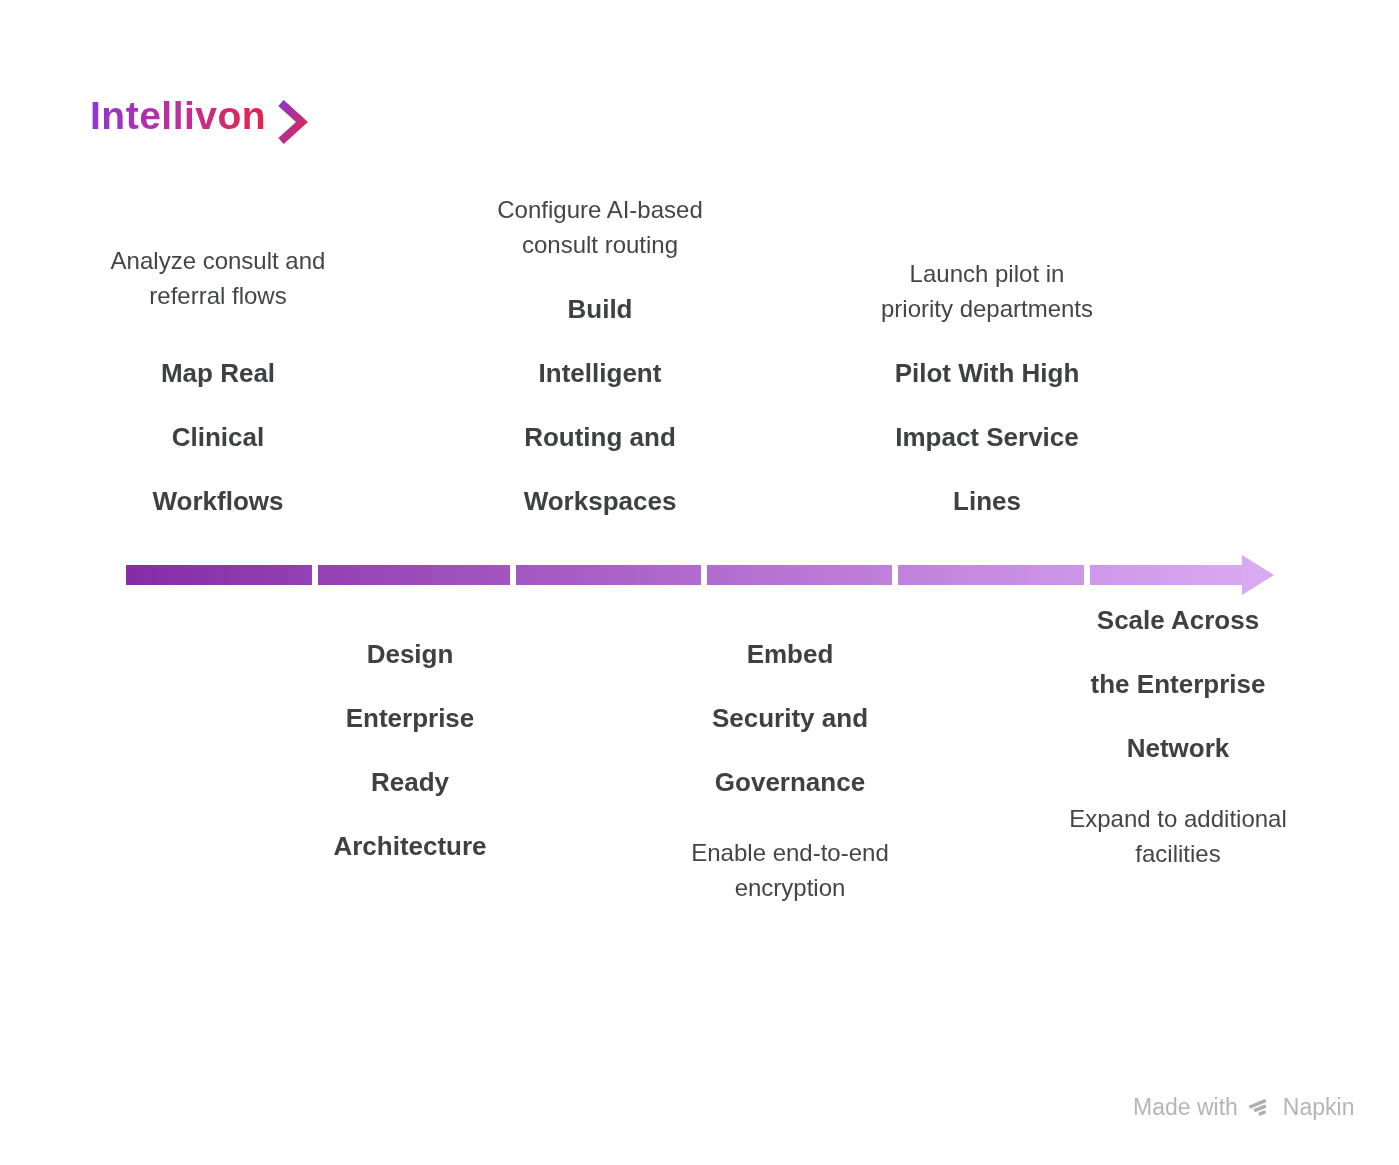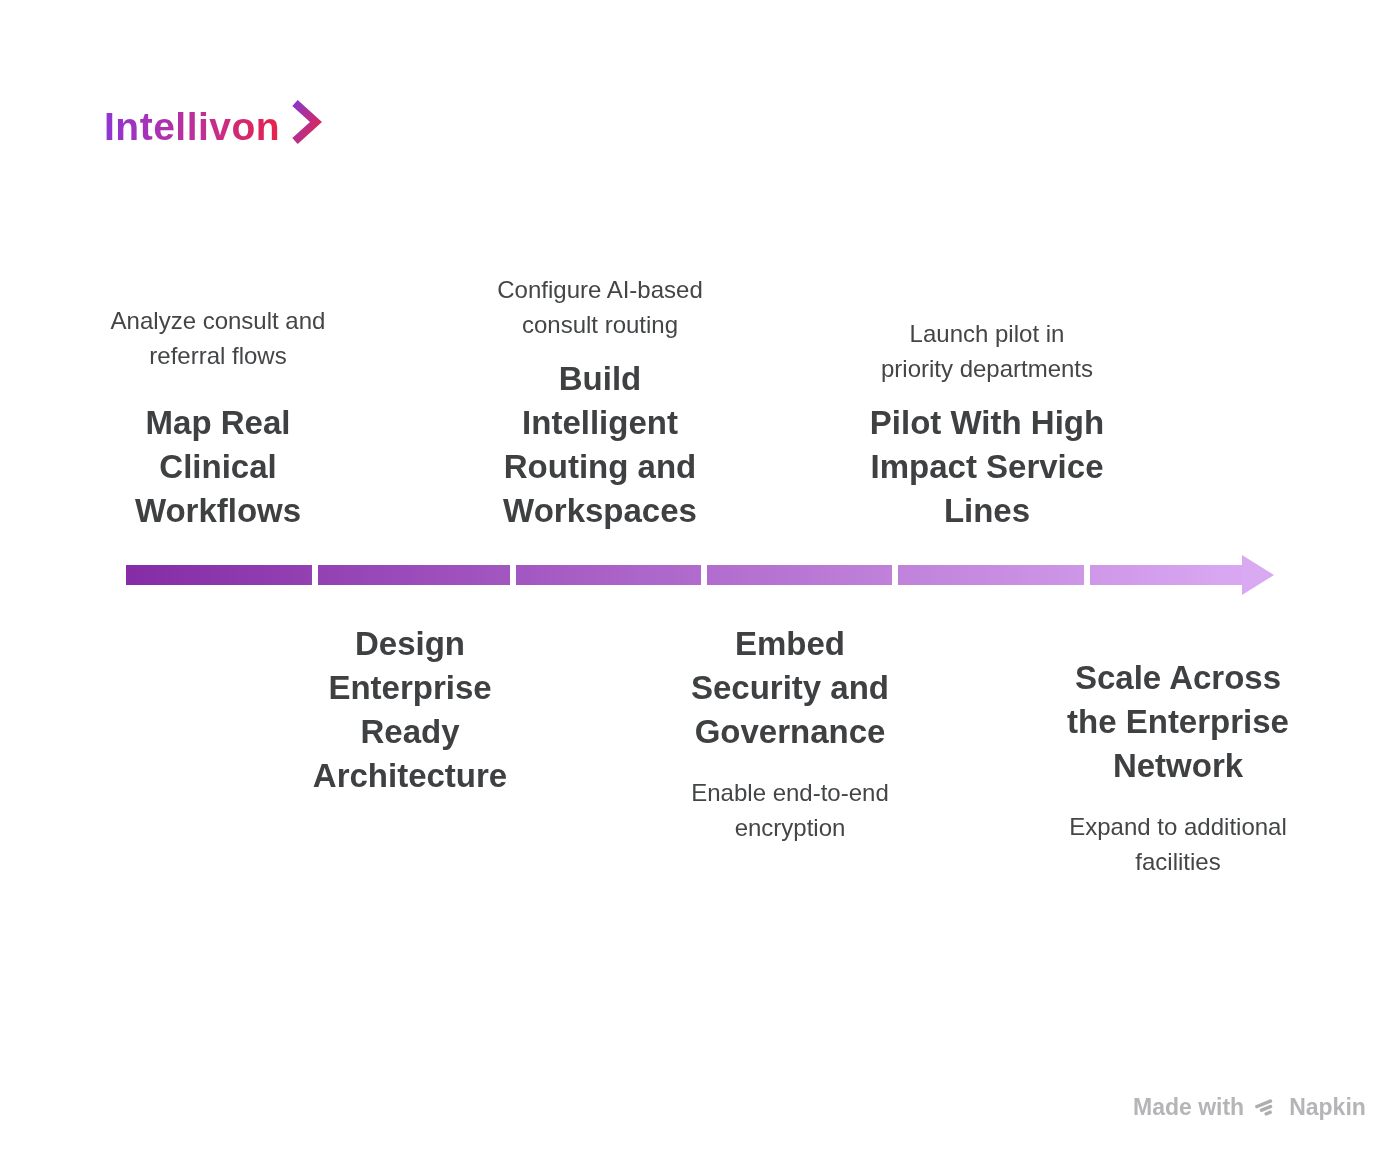--- a/index.html
+++ b/index.html
@@ -6,39 +6,39 @@
   #canvas{
     position:relative;
     width:1399px;height:1165px;
     background:#ffffff;
     font-family:"Liberation Sans", sans-serif;
     overflow:hidden;
   }
 
   
   .logo{
-    position:absolute;left:104px;top:96px;
-    display:flex;align-items:flex-end;gap:9px;
+    position:absolute;left:90px;top:96px;
+    display:flex;align-items:flex-start;gap:9px;
   }
   .logo-text{
     font-size:39px;font-weight:600;letter-spacing:.5px;
     background:linear-gradient(90deg,#8F36D2 0%,#C02F96 55%,#E52449 100%);
     -webkit-background-clip:text;background-clip:text;color:transparent;
     line-height:1;
   }
   .logo-chevron{display:block;margin-top:2px;}
 
   
   .milestone{
     position:absolute;display:flex;flex-direction:column;
     text-align:center;color:#3f4042;
   }
   .milestone.top{justify-content:flex-end;}
   .m-title{
-    font-size:33px;font-weight:700;line-height:44px;
+    font-size:26px;font-weight:700;line-height:64px;
     white-space:pre-line;color:#3f4042;
   }
   .m-sub{
     font-size:24px;font-weight:400;line-height:35px;
     white-space:pre-line;color:#434547;
   }
   .milestone.top .m-sub{margin-bottom:15px;}
   .milestone.bottom .m-title{margin-bottom:21px;}
 
   
@@ -53,21 +53,21 @@
     position:absolute;left:1242px;top:555px;width:0;height:0;
     border-top:20px solid transparent;
     border-bottom:20px solid transparent;
     border-left:32px solid #D9A9F1;
   }
 
   
   .footer{
     position:absolute;left:1133px;top:1094px;
     display:flex;align-items:center;gap:9px;
-    color:#b5b5b8;font-size:23px;font-weight:700;
+    color:#b5b5b8;font-size:23px;font-weight:400;
   }
   .napkin-icon{display:block;}
   .napkin-icon rect{fill:#aeaeb0;}
 </style>
 </head>
 <body>
 
 <div id="canvas">
 
   <div class="logo">
@@ -125,21 +125,21 @@
   </div>
 
   <div class="milestone bottom" style="left:635px;width:310px;top:622px;">
     <div class="m-title">Embed
 Security and
 Governance</div>
     <div class="m-sub">Enable end-to-end
 encryption</div>
   </div>
 
-  <div class="milestone bottom" style="left:1012px;width:332px;top:656px;">
+  <div class="milestone bottom" style="left:1012px;width:332px;top:588px;">
     <div class="m-title">Scale Across
 the Enterprise
 Network</div>
     <div class="m-sub">Expand to additional
 facilities</div>
   </div>
 
   <div class="footer">
     <span>Made with</span>
     <svg class="napkin-icon" width="27" height="27" viewBox="0 0 27 27" xmlns="http://www.w3.org/2000/svg">

